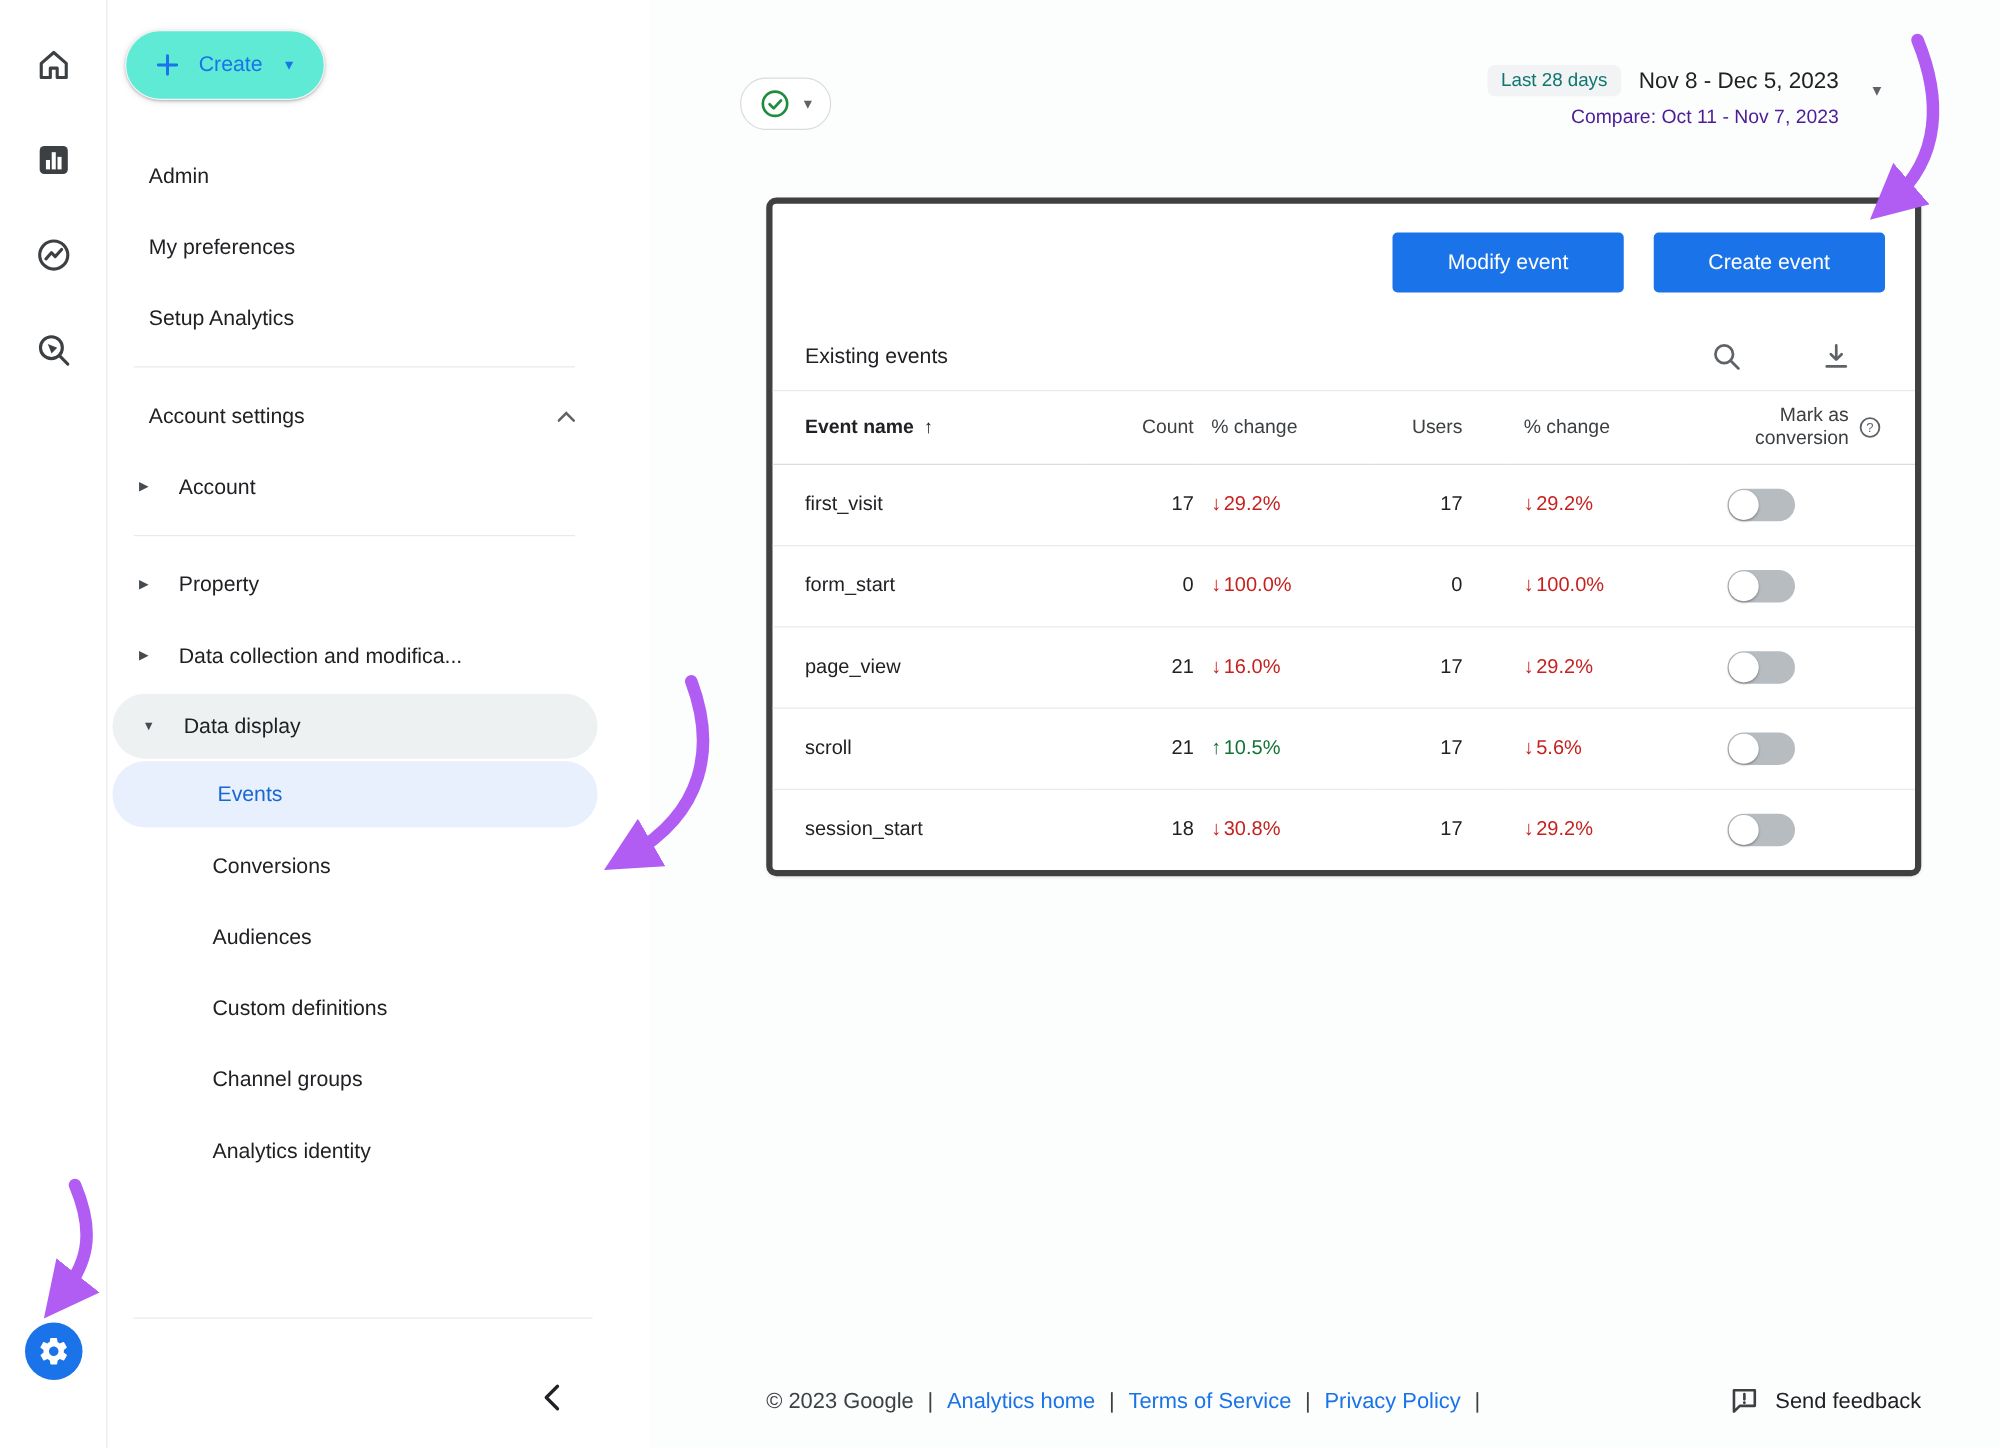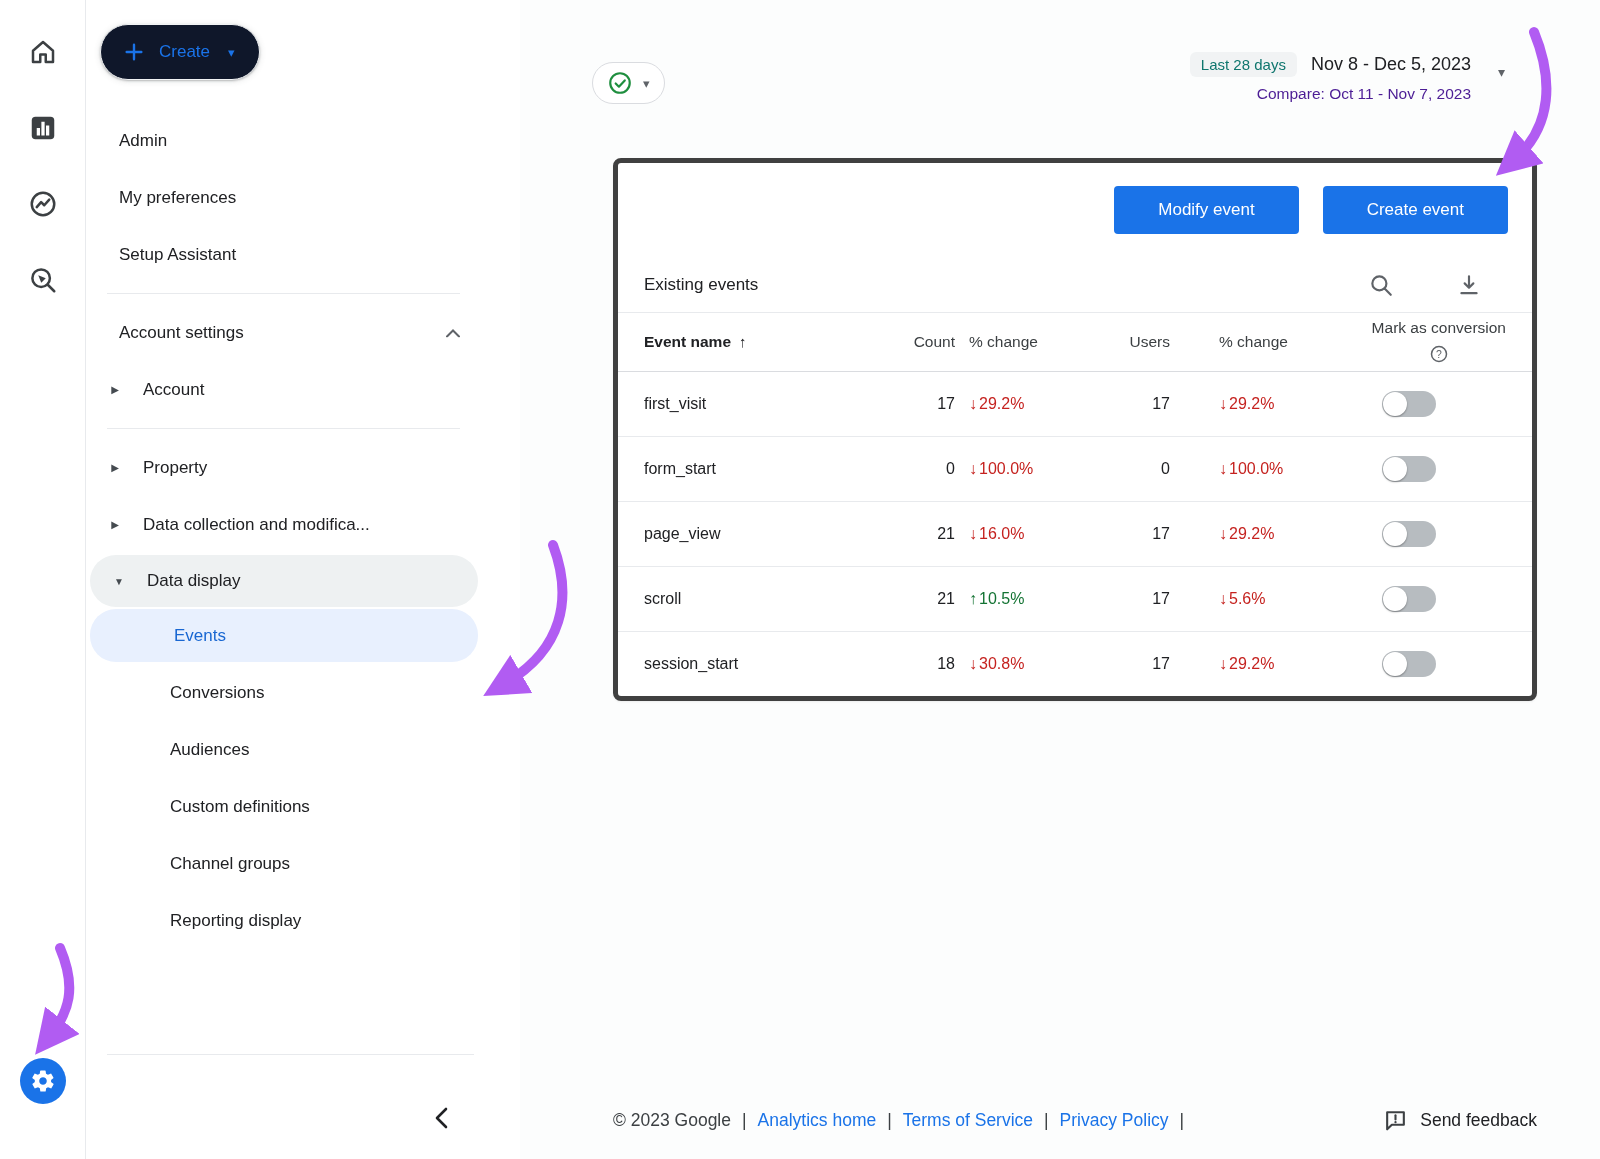--- a/index.html
+++ b/index.html
@@ -17,21 +17,21 @@
   
   .rail{position:absolute;left:0;top:0;width:86px;height:100%;background:#fff;border-right:1px solid #e8eaed;z-index:5;}
   .rail-icons{display:flex;flex-direction:column;align-items:center;padding-top:36px;gap:44px;}
   .rail-btn{width:32px;height:32px;border:none;background:none;cursor:pointer;display:flex;align-items:center;justify-content:center;}
   .rail-admin{position:absolute;left:20px;top:1058px;width:46px;height:46px;border-radius:50%;
     background:var(--accent-blue,#1a73e8);border:none;cursor:pointer;display:flex;align-items:center;justify-content:center;}
 
   
   .sidebar{position:absolute;left:86px;top:0;width:434px;height:100%;background:#fff;z-index:4;}
   .create-btn{position:absolute;top:24px;left:14px;height:56px;padding:0 24px 0 22px;border-radius:28px;
-    background:#0f172a;border:1px solid #f1f3f4;display:flex;align-items:center;gap:14px;cursor:pointer;
+    background:#5eead4;border:1px solid #f1f3f4;display:flex;align-items:center;gap:14px;cursor:pointer;
     font-family:inherit;font-size:17px;font-weight:500;color:var(--accent-blue,#1a73e8);
     box-shadow:0 1px 2px rgba(60,64,67,.3),0 1px 6px rgba(60,64,67,.15);}
   .create-btn .caret{font-size:13px;color:var(--accent-blue,#1a73e8);margin-left:4px;}
   .nav{position:absolute;top:112px;left:0;width:100%;height:942px;overflow:hidden;}
   .nav-item{height:57px;display:flex;align-items:center;padding-left:33px;font-size:17px;font-weight:500;color:#202124;cursor:pointer;position:relative;}
   .nav-item.parent{padding-left:21px;}
   .nav-item.child{padding-left:84px;}
   .tri{display:inline-block;width:16px;text-align:center;font-size:10px;color:#454b50;margin-right:20px;}
   .chev{position:absolute;right:60px;top:50%;transform:translateY(-50%);display:flex;}
   .pillbg{background:#eef1f2;border-radius:26px;margin:2px 42px 2px 4px;height:52px;}
@@ -72,21 +72,21 @@
   td{height:65px;font-size:16px;color:#202124;}
   tbody tr + tr td{border-top:1px solid #e8eaed;}
   .cell-name{text-align:left;padding-left:26px;}
   th.cell-name{font-weight:700;color:#202124;}
   .sort{font-size:15px;font-weight:700;margin-left:8px;}
   .cell-num{text-align:right;}
   .cell-num.users{padding-right:35px;}
   .cell-chg{text-align:left;padding-left:14px;}
   td.cell-conv{text-align:center;padding-right:60px;}
   th.cell-conv{text-align:right;padding-right:26px;}
-  th.cell-conv .inner{display:inline-flex;align-items:center;gap:7px;flex-direction:column;}
+  th.cell-conv .inner{display:inline-flex;align-items:center;gap:7px;}
   .trend{display:inline-flex;align-items:center;gap:2px;}
   .trend .arrow{font-weight:700;}
   .trend.down{color:var(--negative-red,#c5221f);}
   .trend.up{color:var(--positive-green,#137333);}
   .toggle{display:inline-block;width:54px;height:26px;border-radius:13px;background:#b7bcc0;position:relative;cursor:pointer;vertical-align:middle;}
   .toggle .knob{position:absolute;left:1px;top:1px;width:24px;height:24px;border-radius:50%;background:#fff;box-shadow:0 1px 2px rgba(0,0,0,.35);}
 
   
   .footer{position:absolute;left:93px;right:63px;bottom:26px;display:flex;align-items:center;gap:11px;
     font-size:17.5px;color:#3c4043;white-space:nowrap;}
@@ -147,21 +147,21 @@
             <path d="M12 4 V20 M4 12 H20" stroke="#1a73e8" stroke-width="2.6" stroke-linecap="round"></path>
           </svg>
       </span>
       <span>Create</span>
       <span class="caret">▾</span>
     </button>
 
     <nav class="nav">
       <div class="nav-item">Admin</div>
       <div class="nav-item">My preferences</div>
-      <div class="nav-item">Setup Assistant</div>
+      <div class="nav-item">Setup Analytics</div>
 
       <div class="sdivider"></div>
 
       <div class="nav-item nav-header">
         <span>Account settings</span>
         <span class="chev">
           <svg width="14" height="9" viewBox="0 0 14 9">
               <path d="M1 8 L7 2 L13 8" fill="none" stroke="#5f6368" stroke-width="2" stroke-linecap="round"></path>
             </svg>
         </span>
@@ -184,21 +184,21 @@
       <div class="nav-item parent pillbg">
         <span class="tri">▼</span>
         <span>Data display</span>
       </div>
 
       <div class="nav-item child active-item">Events</div>
       <div class="nav-item child">Conversions</div>
       <div class="nav-item child">Audiences</div>
       <div class="nav-item child">Custom definitions</div>
       <div class="nav-item child">Channel groups</div>
-      <div class="nav-item child">Reporting display</div>
+      <div class="nav-item child">Analytics identity</div>
     </nav>
 
     <div class="bottom-divider"></div>
     <button class="collapse-btn">
       <svg width="13" height="22" viewBox="0 0 13 22">
           <path d="M11 2 L2 11 L11 20" fill="none" stroke="#202124" stroke-width="2.6" stroke-linecap="round" stroke-linejoin="round"></path>
         </svg>
     </button>
   </div>
 

